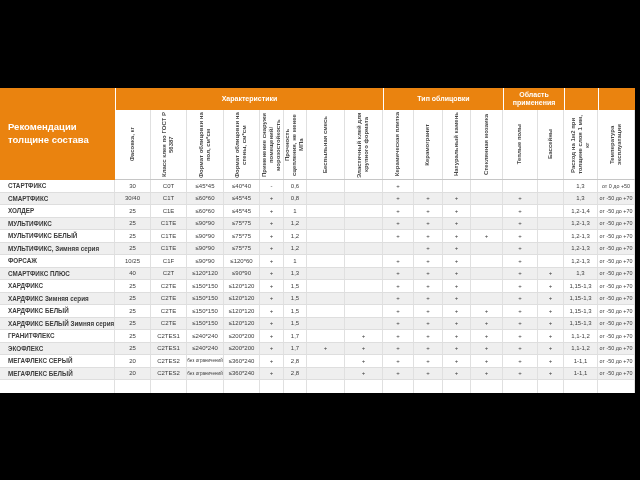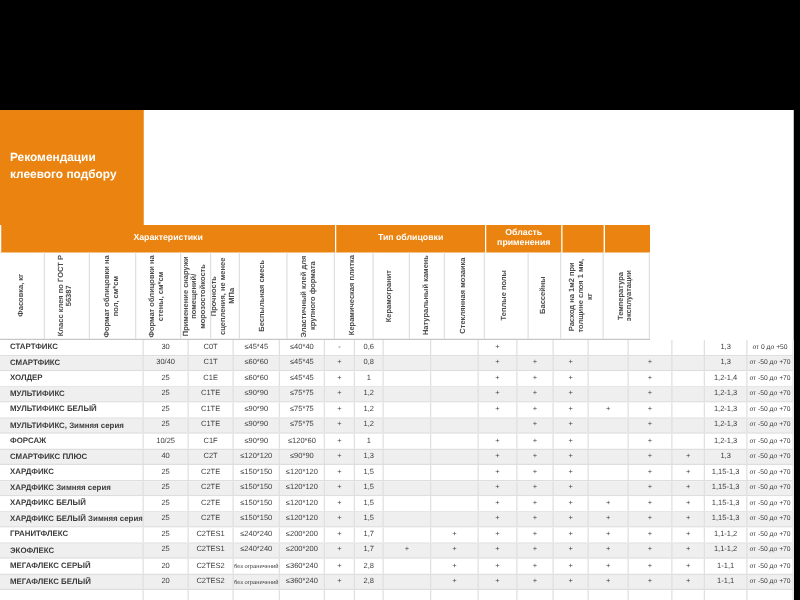--- a/index.html
+++ b/index.html
@@ -1,19 +1,19 @@
 <!DOCTYPE html>
 <html style="--orange: #EA830F; --black: #000000; --row-alt: #EFEFEF;"><head>
 <meta charset="utf-8">
 <style>
   html,body{margin:0;padding:0;background:#000;}
   .stage{position:relative;width:640px;height:480px;background:var(--black,#000);overflow:hidden;
          font-family:"Liberation Sans",sans-serif;}
   .table{position:absolute;left:0;top:88px;width:635px;background:#fff;}
-  .top{display:flex;flex-direction:column;}
+  .top{display:flex;}
   .title-block{width:115px;height:92px;background:var(--orange,#EA830F);color:#fff;font-weight:bold;
                font-size:9.5px;line-height:1.35;display:flex;flex-direction:column;justify-content:center;
                padding-left:8px;box-sizing:border-box;}
   .right-head{width:520px;}
   .band{display:flex;height:22px;}
   .gcell{background:var(--orange,#EA830F);color:#fff;font-weight:bold;font-size:7px;line-height:1.15;
          display:flex;align-items:center;justify-content:center;text-align:center;
          border-left:1px solid #fff;box-sizing:border-box;}
   .cols{display:flex;height:70px;box-sizing:border-box;border-bottom:1px solid #c6c6c6;background:#fff;}
   .hcell{display:flex;align-items:center;justify-content:center;box-sizing:border-box;
@@ -33,21 +33,21 @@
   .cell.temp{font-size:5.4px;}
 </style>
 </head>
 <body>
 
 <div class="stage">
   <div class="table">
     <div class="top">
       <div class="title-block">
         <div>Рекомендации</div>
-        <div>клеевого подбору</div>
+        <div>толщине состава</div>
       </div>
       <div class="right-head">
         <div class="band">
             <div class="gcell" style="width: 268px;">Характеристики</div>
             <div class="gcell" style="width: 120px;">Тип облицовки</div>
             <div class="gcell" style="width: 61px;">Область применения</div>
             <div class="gcell" style="width: 34px;"></div>
             <div class="gcell" style="width: 37px;"></div>
           </div>
         <div class="cols">

